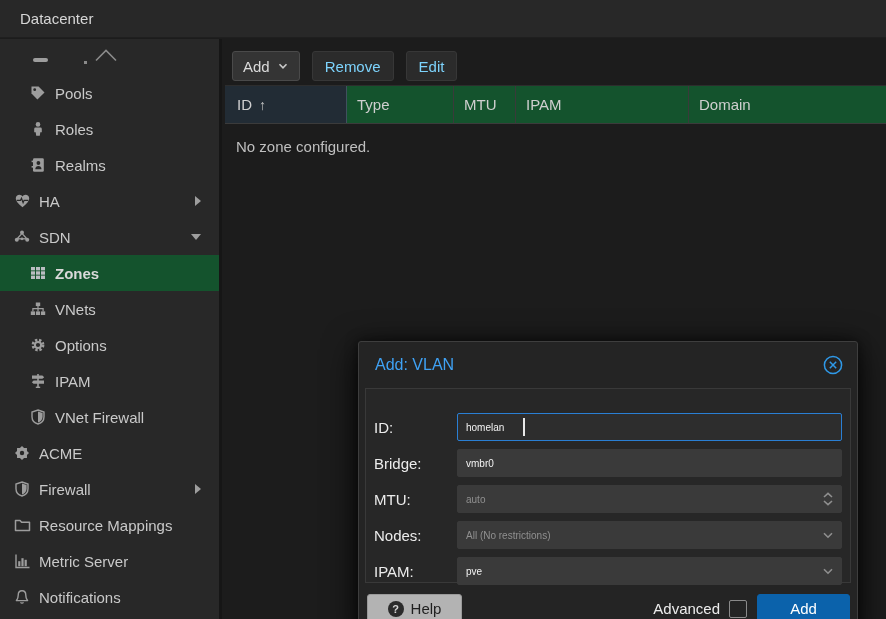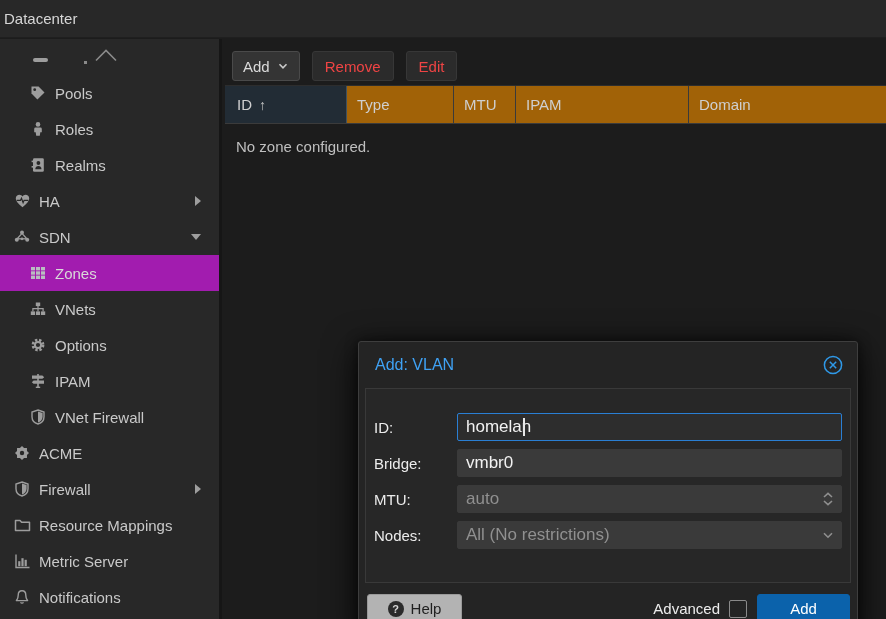--- a/index.html
+++ b/index.html
@@ -10,38 +10,38 @@
     font-family: "Liberation Sans", sans-serif;
     color: #cccccc;
     font-size: 15px;
   }
 
   
   .topbar {
     position: absolute; left: 0; top: 0; width: 886px; height: 38px;
     background: #282828;
     border-bottom: 1px solid #1f1f1f;
-    display: flex; align-items: center; padding-left: 4px;
+    display: flex; align-items: center; padding-left: 20px;
     color: #d6d6d6;
   }
 
   
   .sidebar {
     position: absolute; left: 0; top: 39px; width: 222px; bottom: 0;
     background: #282828;
     border-right: 3px solid #161616;
     overflow: hidden;
   }
   .srow {
     height: 36px; display: flex; align-items: center;
     color: #c9c9c9; cursor: pointer; position: relative;
   }
   .srow.lvl1 { padding-left: 13px; }
   .srow.lvl2 { padding-left: 29px; }
-  .srow.selected { background: #a21caf; color: #d9d9d9; }
+  .srow.selected { background: #14532d; color: #d9d9d9; font-weight: bold; }
   .sicon { width: 18px; height: 16px; margin-right: 8px; display: inline-flex; align-items: center; justify-content: center; flex: none; }
   .sicon svg { display: block; }
   .slabel { white-space: nowrap; }
   .expander { margin-left: auto; margin-right: 18px; width: 0; height: 0; }
   .tri-right { border-left: 6px solid #9e9e9e; border-top: 5px solid transparent; border-bottom: 5px solid transparent; }
   .tri-down  { border-top: 6px solid #9e9e9e; border-left: 5px solid transparent; border-right: 5px solid transparent; }
 
   .partial-row { height: 36px; position: relative; }
   .frag-dash { position: absolute; left: 33px; top: 19px; width: 15px; height: 4px; background: #9d9d9d; border-radius: 2px; }
   .frag-dot  { position: absolute; left: 84px; top: 22px; width: 3px; height: 3px; background: #8a8a8a; }
@@ -50,24 +50,24 @@
   
   .main { position: absolute; left: 225px; top: 39px; right: 0; bottom: 0; background: #1c1c1c; }
 
   .toolbar { display: flex; align-items: center; padding: 8px 0 0 7px; height: 46px; }
   .tbtn {
     height: 30px; border-radius: 3px; font-size: 15px;
     display: inline-flex; align-items: center; justify-content: center;
     font-family: "Liberation Sans", sans-serif;
   }
   .tbtn.enabled { background: #343434; border: 1px solid #4a4a4a; color: #dadada; cursor: pointer; padding: 0 10px; gap: 7px; }
-  .tbtn.disabled { background: #2b2b2b; border: 1px solid #373737; color: #ef4444; padding: 14px 12px; }
+  .tbtn.disabled { background: #2b2b2b; border: 1px solid #373737; color: #7dd3fc; padding: 14px 12px; }
   .tbtn + .tbtn { margin-left: 12px; }
 
-  .grid-header { display: flex; height: 39px; background: #a16207; border-bottom: 1px solid #3b3b3b; border-top: 1px solid #2d2d2d; justify-content: center; }
+  .grid-header { display: flex; height: 39px; background: #14532d; border-bottom: 1px solid #3b3b3b; border-top: 1px solid #2d2d2d; justify-content: center; }
   .hcell {
     display: flex; align-items: center; padding-left: 10px; color: #cfcfcf;
     border-right: 1px solid #3a3a3a; cursor: pointer; white-space: nowrap;
   }
   .hcell.sorted { background: #222c35; padding-left: 12px; border-right: 1px solid #40515e; }
   .hcell:last-child { border-right: none; }
   .sort-arrow { margin-left: 7px; font-size: 14px; color: #c5c5c5; }
 
   .empty-text { padding: 14px 0 0 11px; color: #bfbfbf; }
 
@@ -89,21 +89,21 @@
   }
   .frow { display: flex; align-items: center; height: 28px; margin-bottom: 8px; }
   .flabel { width: 83px; color: #ececec; flex: none; }
   .fieldwrap {
     position: relative; flex: 1; height: 28px; background: #3a3a3a;
     border: 1px solid #3a3a3a; border-radius: 2px;
   }
   .fieldwrap.focused { background: #2d2d2d; border: 1px solid #2a7fd4; }
   .fieldwrap input {
     width: 100%; height: 100%; background: transparent; border: none; outline: none;
-    color: #f2f2f2; font-size: 17px; padding: 0 28px 0 8px;
+    color: #f2f2f2; font-size: 10px; padding: 0 28px 0 8px;
     font-family: "Liberation Sans", sans-serif;
   }
   .fieldwrap input::placeholder { color: #909090; opacity: 1; }
   .trigger { position: absolute; right: 5px; top: 50%; transform: translateY(-50%); display: flex; }
   .text-caret { position: absolute; left: 65px; top: 4px; width: 1.5px; height: 18px; background: #e8e8e8; }
 
   .dlg-footer {
     position: absolute; left: 0; right: 0; bottom: 0; height: 51px;
     display: flex; align-items: center; padding: 0 7px 0 8px;
     border-radius: 0 0 7px 7px;
@@ -412,20 +412,31 @@
       <span class="fieldwrap">
         <input type="text" placeholder="All (No restrictions)" style="">
         <span class="trigger">
           <svg width="16" height="16" viewBox="0 0 16 16">
               <polyline points="4,6.2 8,10.2 12,6.2" fill="none" stroke="#8f8f8f" stroke-width="1.6"></polyline>
             </svg>
         </span>
       </span>
     </div>
 
+    <div class="frow">
+      <span class="flabel">IPAM:</span>
+      <span class="fieldwrap">
+        <input type="text" value="pve" style="">
+        <span class="trigger">
+          <svg width="16" height="16" viewBox="0 0 16 16">
+              <polyline points="4,6.2 8,10.2 12,6.2" fill="none" stroke="#8f8f8f" stroke-width="1.6"></polyline>
+            </svg>
+        </span>
+      </span>
+    </div>
 
   </div>
 
   <div class="dlg-footer">
     <div class="help-btn">
       <span class="help-glyph">?</span>
       <span>Help</span>
     </div>
     <div class="spacer"></div>
     <span class="adv-label">Advanced</span>

